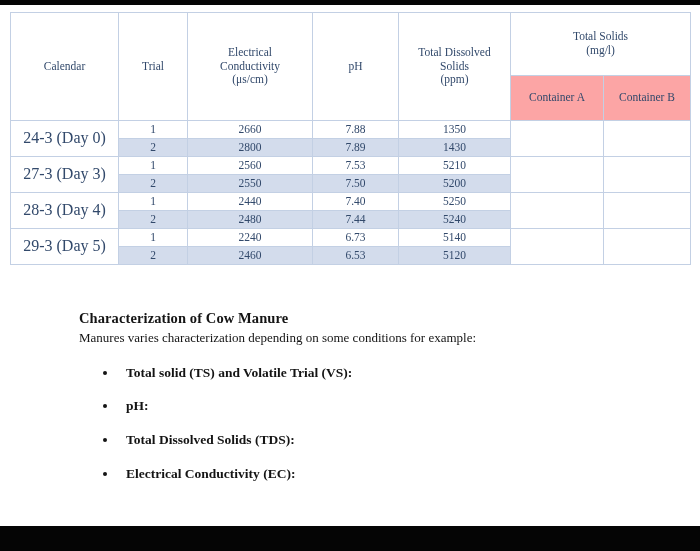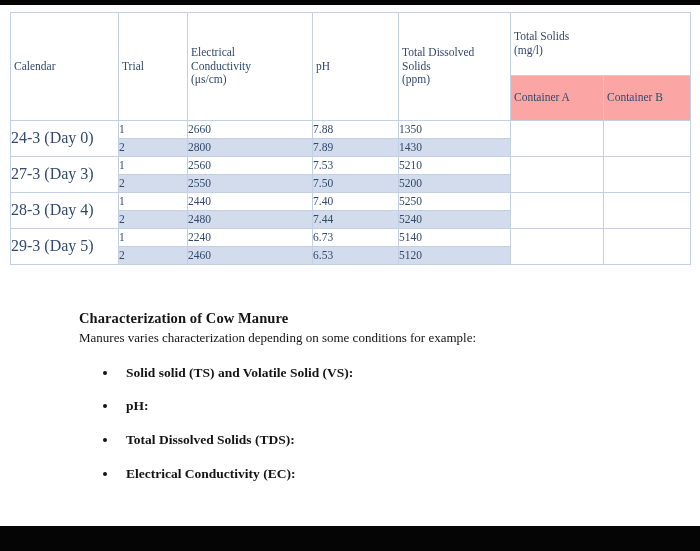--- a/index.html
+++ b/index.html
@@ -45,21 +45,21 @@
   table.data-table {
     border-collapse: collapse;
     table-layout: fixed;
     width: 680px;
     color: #32496b;
     font-size: 11.5px;
   }
   table.data-table td,
   table.data-table th {
     border: 1px solid #c3d0e4;
-    text-align: left;
+    text-align: center;
     vertical-align: middle;
     font-weight: normal;
     padding: 0;
     line-height: 1.18;
   }
   thead th.h-main {
     height: 58px;
     padding: 2px 3px;
     background: #ffffff;
   }
@@ -248,21 +248,21 @@
             <td class="shadeable">5120</td>
           </tr>
         </tbody>
     </table>
   </div>
 
   <div class="content">
     <h2 class="section-title">Characterization of Cow Manure</h2>
     <p class="section-intro">Manures varies characterization depending on some conditions for example:</p>
     <ul class="bullets" id="bullet-list">
-        <li><span class="bullet-dot"></span><span>Solid solid (TS) and Volatile Solid (VS):</span></li>
+        <li><span class="bullet-dot"></span><span>Total solid (TS) and Volatile Trial (VS):</span></li>
         <li><span class="bullet-dot"></span><span>pH:</span></li>
         <li><span class="bullet-dot"></span><span>Total Dissolved Solids (TDS):</span></li>
         <li><span class="bullet-dot"></span><span>Electrical Conductivity (EC):</span></li>
       </ul>
   </div>
 
 </div>
 
 <div class="scan-bar scan-bar-bottom"></div>
 

